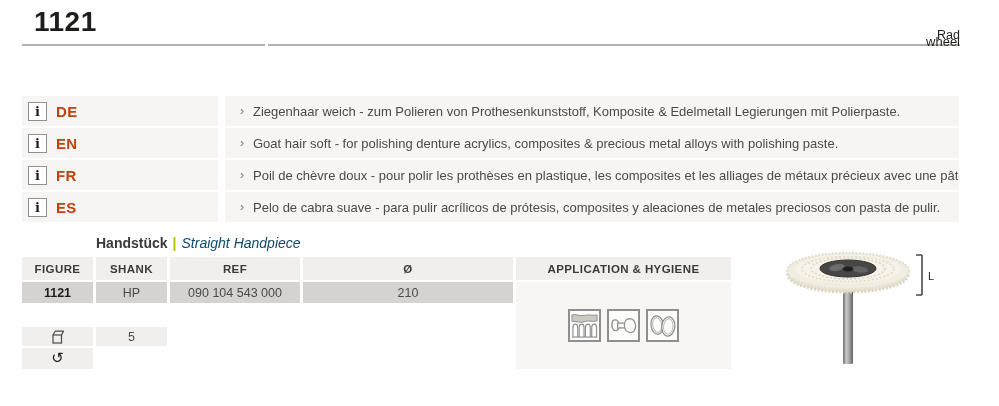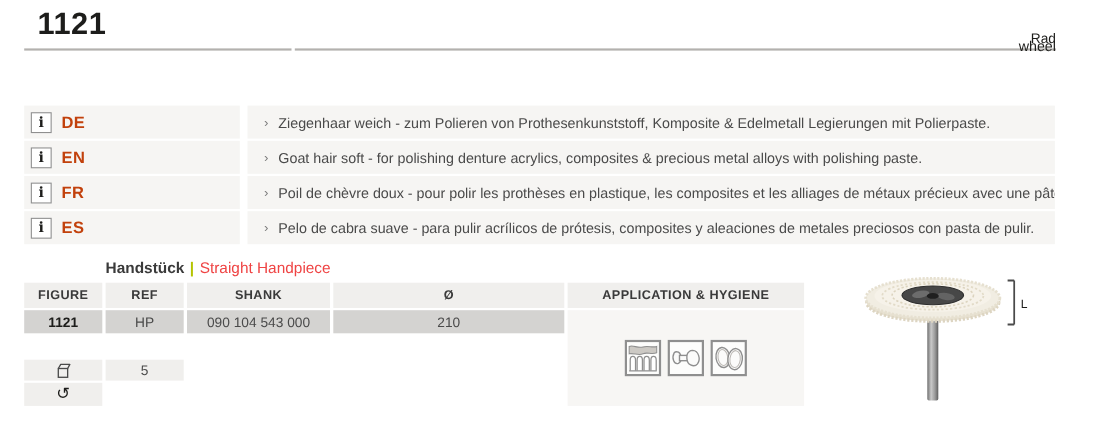--- a/index.html
+++ b/index.html
@@ -21,21 +21,21 @@
   .info-box{width:17px;height:17px;border:1px solid #8f8f8f;background:#fff;display:flex;align-items:center;justify-content:center;
     font-family:"DejaVu Serif", serif;font-weight:bold;font-size:13px;line-height:1;color:#1d1d1b;flex:0 0 auto;}
   .lang-code{font-weight:bold;font-size:15px;letter-spacing:.3px;color:#c2410c;}
   .desc-cell{width:734px;background:#f6f5f3;display:flex;align-items:center;gap:9px;padding-left:15px;box-sizing:border-box;
     font-size:13px;color:#4a4a4a;white-space:nowrap;overflow:hidden;}
   .bullet{color:#7a7a7a;font-size:12px;flex:0 0 auto;}
   
   .section-label{position:absolute;left:96px;top:235px;font-size:14px;}
   .sec-de{font-weight:bold;color:#3a3a3a;margin-top:12px;}
   .sec-sep{color:#b5c400;font-weight:bold;margin:0 5px;}
-  .sec-en{color:#ef4444;}
+  .sec-en{color:#0c4a6e;font-style:italic;}
   
   .spec-table{position:absolute;left:22px;top:257px;display:grid;
     grid-template-columns:71px 71px 130px 210px 215px;
     grid-template-rows:23px 21px 20px 19px 21px;
     column-gap:3px;row-gap:2px;}
   .cell{display:flex;align-items:center;justify-content:center;background:#f0efed;font-size:12.5px;color:#4a4a4a;}
   .cell.hdr{font-weight:bold;font-size:11.5px;letter-spacing:.4px;color:#3a3a3a;}
   .cell.hl{background:#d4d3d1;}
   .cell.empty{background:transparent;}
   .fig-bold{font-weight:bold;color:#1d1d1b;}
@@ -104,22 +104,22 @@
 
 </div>
 
 <div class="section-label">
   <span class="sec-de">Handstück</span><span class="sec-sep">|</span><span class="sec-en">Straight Handpiece</span>
 </div>
 
 <div class="spec-table">
 
   <div class="cell hdr">FIGURE</div>
+  <div class="cell hdr">SHANK</div>
   <div class="cell hdr">REF</div>
-  <div class="cell hdr">SHANK</div>
   <div class="cell hdr">Ø</div>
   <div class="cell hdr">APPLICATION &amp; HYGIENE</div>
 
   <div class="cell hl fig-bold">1121</div>
   <div class="cell hl">HP</div>
   <div class="cell hl">090 104 543 000</div>
   <div class="cell hl">210</div>
 
   <div class="app-cell">
     <span class="app-box">

